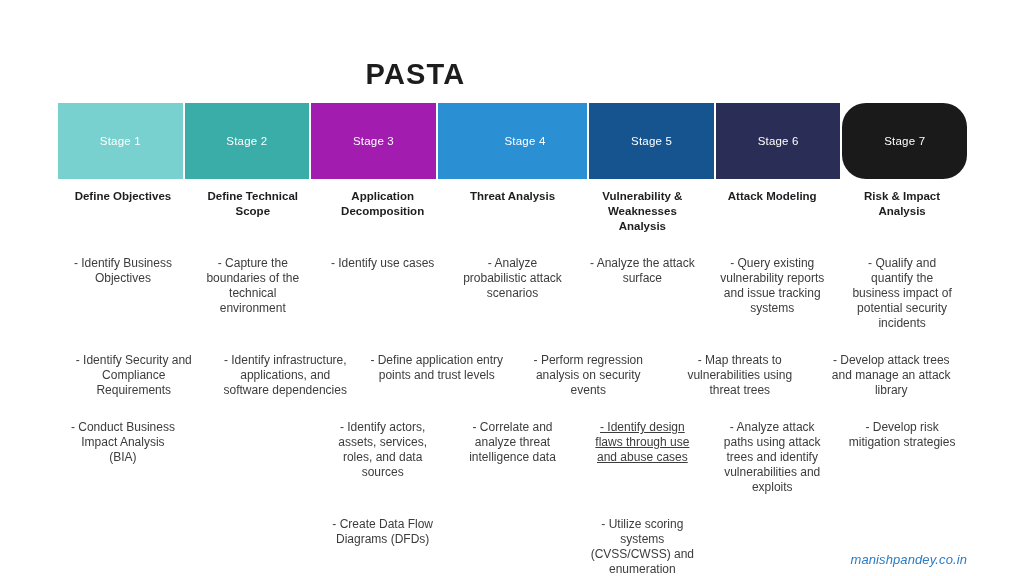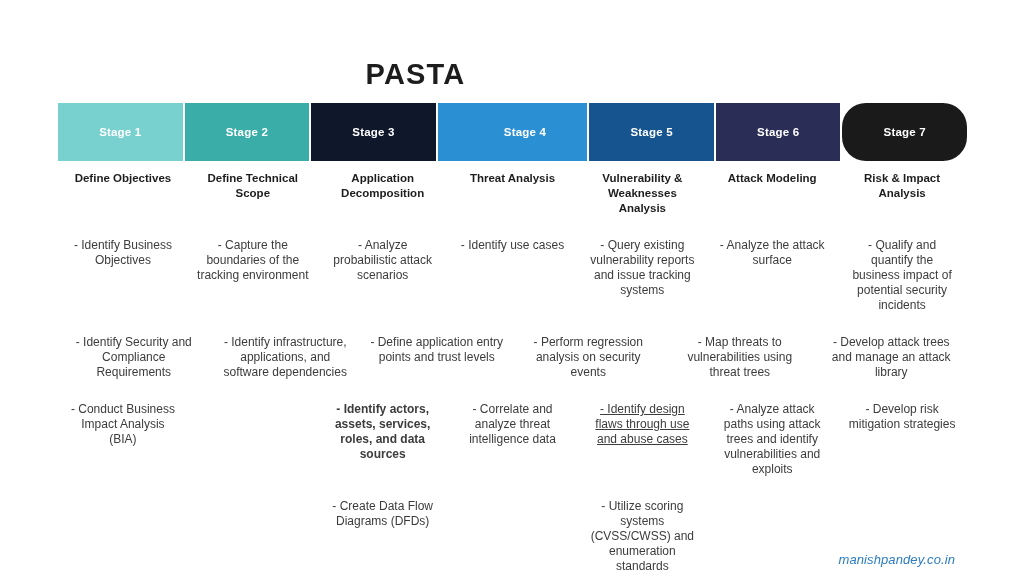--- a/index.html
+++ b/index.html
@@ -34,27 +34,27 @@
     width: 909px;
   }
 
   .header-row {
     display: flex;
     width: 100%;
   }
 
   .stage-cell {
     flex: 1 1 0;
-    height: 58px;
+    height: 76px;
     display: flex;
     align-items: center;
     justify-content: center;
     color: #ffffff;
     font-size: 11.5px;
-    font-weight: bold;
+    font-weight: normal;
     letter-spacing: 0.2px;
     box-sizing: border-box;
     border-right: 2px solid #ffffff;
   }
   .stage-cell:last-child { border-right: none; border-radius: 24px; }
 
   .body-row {
     display: flex;
     width: 100%;
   }
@@ -87,21 +87,21 @@
     font-size: 12px;
     color: #3c3c3c;
     line-height: 15px;
     padding: 0 3px;
     min-height: 15px;
   }
   .item.spacer { visibility: hidden; }
 
   #watermark {
     position: absolute;
-    right: 69px;
+    right: 57px;
     bottom: 9px;
     font-size: 13px;
     font-style: italic;
     color: #2b7cc4;
     letter-spacing: 0.1px;
   }
 </style>
 </head>
 <body style="background-color: rgb(255, 255, 255);">
 
@@ -109,21 +109,21 @@
 
 <div id="matrix">
 
   <div class="header-row">
     <div class="stage-cell" style="background-color: rgb(121, 209, 207);">
         <span>Stage 1</span>
       </div>
     <div class="stage-cell" style="background-color: rgb(58, 173, 169);">
         <span>Stage 2</span>
       </div>
-    <div class="stage-cell" style="background-color: #0f172a;">
+    <div class="stage-cell" style="background-color: #a21caf;">
         <span>Stage 3</span>
       </div>
     <div class="stage-cell" style="background-color: rgb(43, 143, 212); padding-left: 25px;">
         <span>Stage 4</span>
       </div>
     <div class="stage-cell" style="background-color: rgb(22, 84, 143);">
         <span>Stage 5</span>
       </div>
     <div class="stage-cell" style="background-color: rgb(42, 45, 85);">
         <span>Stage 6</span>
@@ -155,35 +155,35 @@
     <div class="col">
         <div class="col-title" style="color: rgb(29, 29, 29);">Risk &amp; Impact Analysis</div>
       </div>
   </div>
 
   <div class="body-row items-row">
     <div class="col">
         <div class="item" style="color: rgb(60, 60, 60);">- Identify Business Objectives</div>
       </div>
     <div class="col">
-        <div class="item" style="color: rgb(60, 60, 60);">- Capture the boundaries of the tracking environment</div>
+        <div class="item" style="color: rgb(60, 60, 60);">- Capture the boundaries of the technical environment</div>
+      </div>
+    <div class="col">
+        <div class="item" style="color: rgb(60, 60, 60);">- Identify use cases</div>
       </div>
     <div class="col">
         <div class="item" style="color: rgb(60, 60, 60);">- Analyze probabilistic attack scenarios</div>
       </div>
     <div class="col">
-        <div class="item" style="color: rgb(60, 60, 60);">- Identify use cases</div>
+        <div class="item" style="color: rgb(60, 60, 60);">- Analyze the attack surface</div>
       </div>
     <div class="col">
         <div class="item" style="color: rgb(60, 60, 60);">- Query existing vulnerability reports and issue tracking systems</div>
       </div>
     <div class="col">
-        <div class="item" style="color: rgb(60, 60, 60);">- Analyze the attack surface</div>
-      </div>
-    <div class="col">
         <div class="item" style="color: rgb(60, 60, 60);">- Qualify and quantify the business impact of potential security incidents</div>
       </div>
   </div>
 
   <div class="body-row items-row">
     <div class="col">
         <div class="item" style="color: rgb(60, 60, 60);">- Identify Security and Compliance Requirements</div>
       </div>
     <div class="col">
         <div class="item" style="color: rgb(60, 60, 60);">- Identify infrastructure, applications, and software dependencies</div>
@@ -203,21 +203,21 @@
   </div>
 
   <div class="body-row items-row">
     <div class="col">
         <div class="item" style="color: rgb(60, 60, 60);">- Conduct Business Impact Analysis (BIA)</div>
       </div>
     <div class="col">
         <div class="item spacer" style="color: rgb(60, 60, 60);"></div>
       </div>
     <div class="col">
-        <div class="item" style="color: rgb(60, 60, 60); font-weight: bold;">- Identify actors, assets, services, roles, and data sources</div>
+        <div class="item" style="color: rgb(60, 60, 60);">- Identify actors, assets, services, roles, and data sources</div>
       </div>
     <div class="col">
         <div class="item" style="color: rgb(60, 60, 60);">- Correlate and analyze threat intelligence data</div>
       </div>
     <div class="col">
         <div class="item" style="color: rgb(60, 60, 60); text-decoration: underline;">- Identify design flaws through use and abuse cases</div>
       </div>
     <div class="col">
         <div class="item" style="color: rgb(60, 60, 60);">- Analyze attack paths using attack trees and identify vulnerabilities and exploits</div>
       </div>

